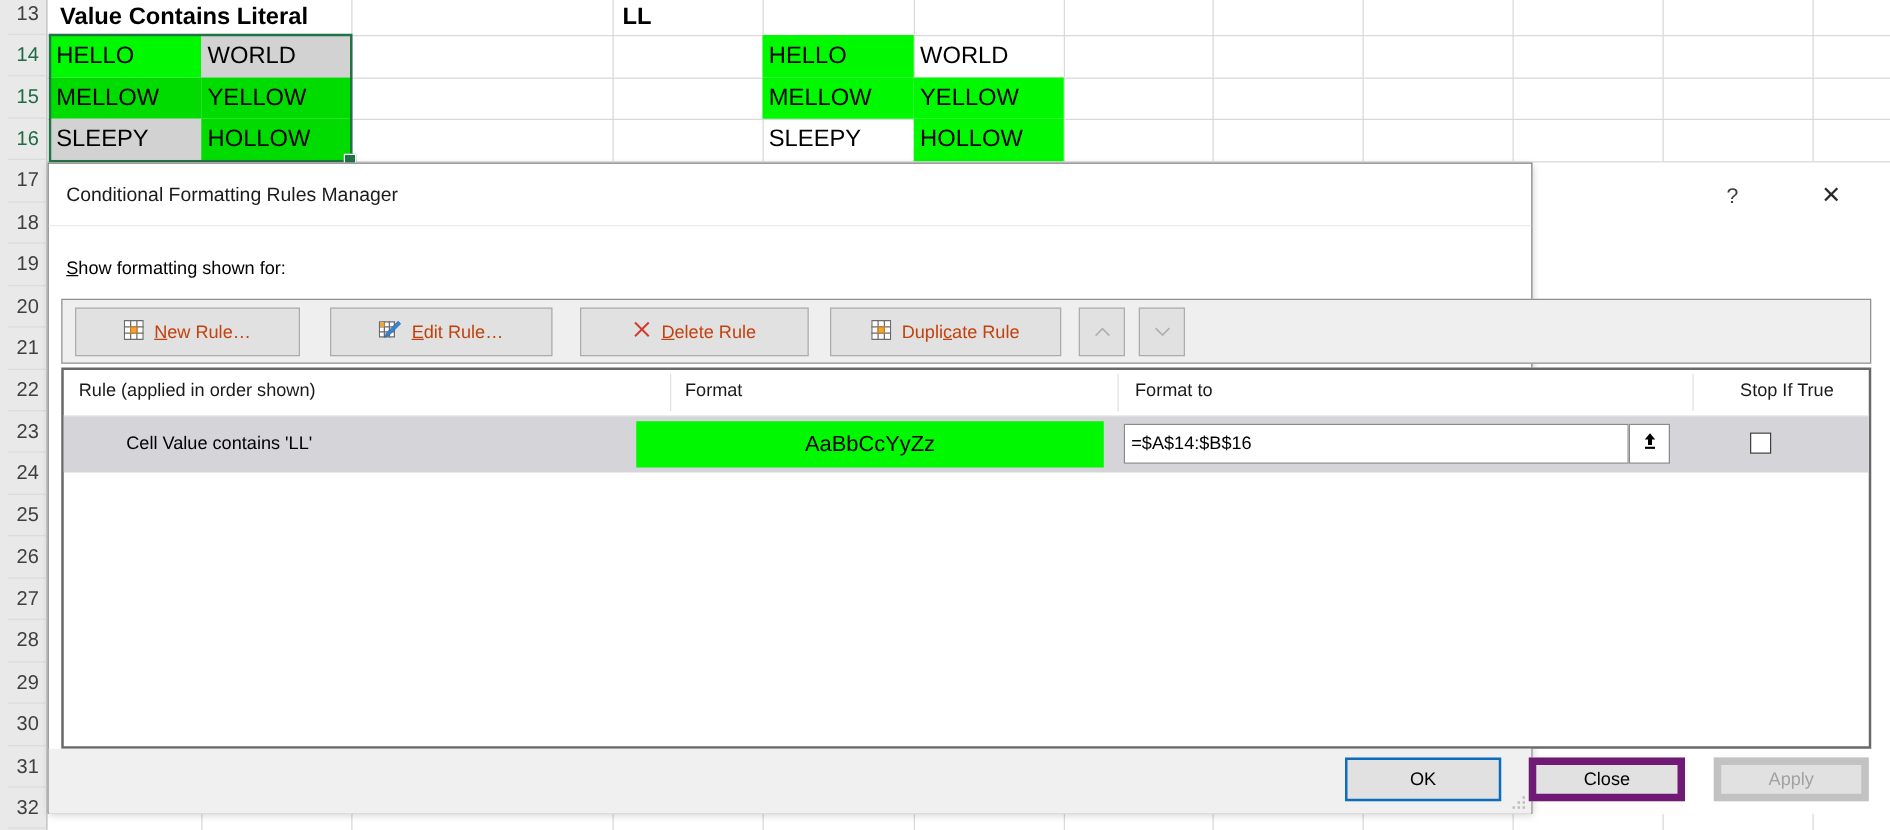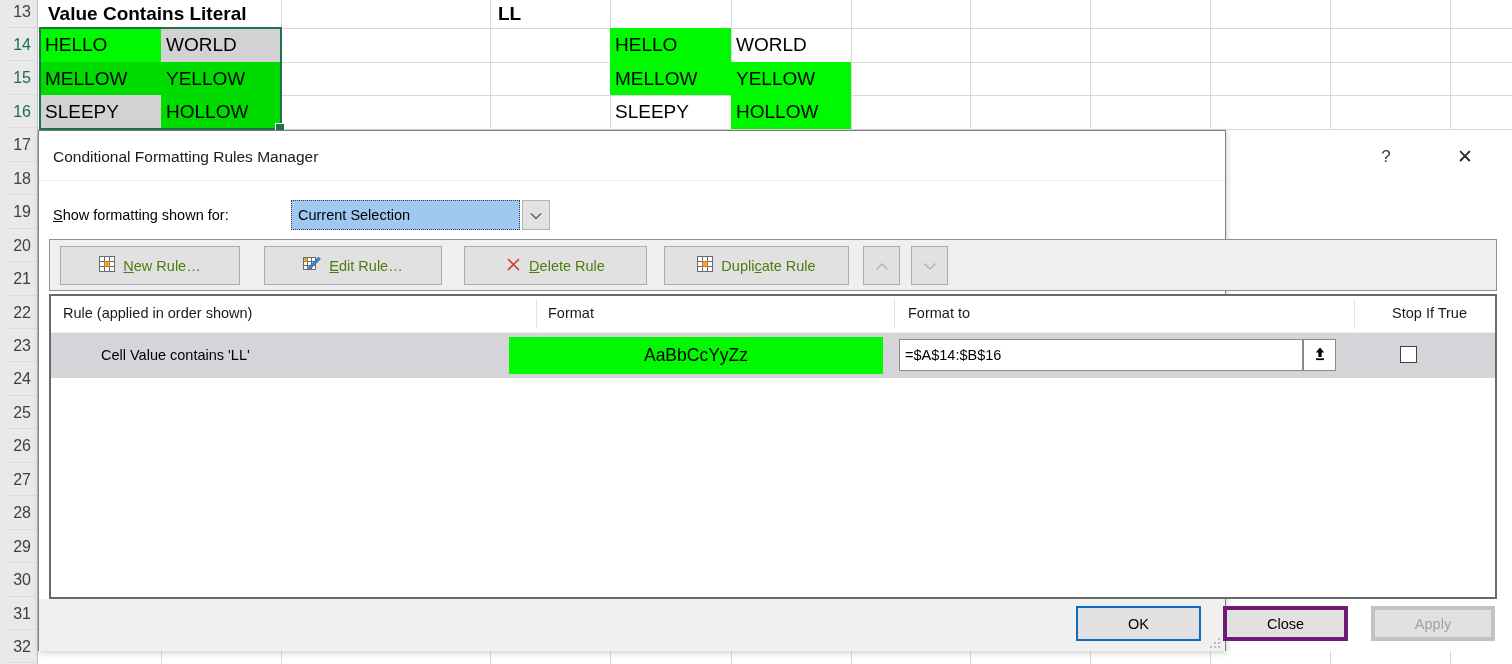--- a/index.html
+++ b/index.html
@@ -46,21 +46,21 @@
   .combo{position:absolute;left:252px;top:69px;width:259px;height:30px}
   .combofield{position:absolute;left:0;top:0;width:229px;height:30px;background:#9fc9f0;
               border:1px dotted #3b3b3b;box-sizing:border-box;line-height:28px;padding-left:6px}
   .combobtn{position:absolute;left:231px;top:0;width:28px;height:30px;background:#e3e3e3;
             border:1px solid #b3b3b3;box-sizing:border-box;display:flex;align-items:center;justify-content:center}
 
   .toolbar{position:absolute;left:10px;top:108px;width:1448px;height:52px;background:#efefef;
            border:1px solid #909090;box-sizing:border-box}
   .tbtn{position:absolute;top:6px;height:39px;background:#e1e1e1;border:1px solid #acacac;
         box-sizing:border-box;display:flex;align-items:center;justify-content:center;gap:8px;
-        font-size:14.5px;color:#4d7c0f;cursor:default}
+        font-size:14.5px;color:#c2410c;cursor:default}
   .b-new{left:10px;width:180px}.b-edit{left:214px;width:178px}
   .b-del{left:414px;width:183px}.b-dup{left:614px;width:185px}
   .b-up{left:813px;width:37px}.b-down{left:861px;width:37px}
 
   .rulelist{position:absolute;left:10px;top:163px;width:1448px;height:305px;background:#fff;
             border:2px solid #696969;box-sizing:border-box}
   .lh{position:absolute;top:9px;color:#1a1a1a}
   .lh-rule{left:12px}.lh-format{left:497px}.lh-applies{left:857px}.lh-stop{right:28px}
   .lsep{position:absolute;top:3px;width:1px;height:30px;background:#e2e2e2}
   .ls1{left:485px}.ls2{left:843px}.ls3{left:1303px}
@@ -71,21 +71,21 @@
         display:flex;align-items:center;justify-content:center;font-size:17.5px}
   .applies{position:absolute;left:848px;top:6px;width:404px;height:32px;background:#fff;
            border:1px solid #8a8a8a;box-sizing:border-box;font-size:14.5px;padding:0 5px;
            font-family:"Liberation Sans",sans-serif;color:#000}
   .collapse{position:absolute;left:1252px;top:6px;width:33px;height:32px;background:#fff;
             border:1px solid #8a8a8a;box-sizing:border-box;display:flex;align-items:center;justify-content:center}
   .stopchk{position:absolute;left:1349px;top:13px;width:17px;height:17px;appearance:none;
            -webkit-appearance:none;border:1px solid #404040;background:#fff;margin:0}
 
   .dfooter{position:absolute;left:0;top:468px;width:100%;height:52px;background:#f0f0f0}
-  .fbtn{position:absolute;top:7px;width:125px;height:35px;background:#e1e1e1;border:4px solid #701a75;
+  .fbtn{position:absolute;top:7px;width:125px;height:35px;background:#e1e1e1;border:6px solid #701a75;
         box-sizing:border-box;display:flex;align-items:center;justify-content:center;font-size:14.5px}
   .f-ok{left:1037px;border:2px solid #0f6cbd}
   .f-close{left:1184px}
   .f-apply{left:1332px;width:124px;color:#a2a2a2;border-color:#c2c2c2}
   .grip{position:absolute;right:4px;bottom:3px;width:12px;height:12px}
 </style>
 </head>
 <body>
 
 <div id="screen">
@@ -164,28 +164,20 @@
 
   <div class="dialog">
 
     <div class="dtitle">Conditional Formatting Rules Manager</div>
     <div class="dhelp">?</div>
     <div class="dclose">✕</div>
     <div class="titlesep"></div>
 
     <div class="showlabel"><span class="accel">S</span><span>how formatting shown for:</span></div>
 
-    <div class="combo">
-      <div class="combofield">Current Selection</div>
-      <div class="combobtn">
-        <span><svg width="12" height="8" viewBox="0 0 12 8">
-              <path d="M1 1.5l5 5 5-5" stroke="#5a5a5a" stroke-width="1.3" fill="none"></path>
-            </svg></span>
-      </div>
-    </div>
 
     <div class="toolbar">
       <div class="tbtn b-new">
         <span><svg width="16" height="16" viewBox="0 0 16 16">
               <rect x="0.5" y="0.5" width="15" height="15" fill="#fff" stroke="#6b6b6b"></rect>
               <path d="M0 5.5h16M0 10.5h16M5.5 0v16M10.5 0v16" stroke="#6b6b6b"></path>
               <rect x="5.5" y="5.5" width="5" height="5" fill="#f2a43a" stroke="#c97e22"></rect>
             </svg></span>
         <span><span></span><span class="accel">N</span><span>ew Rule…</span></span>
       </div>

